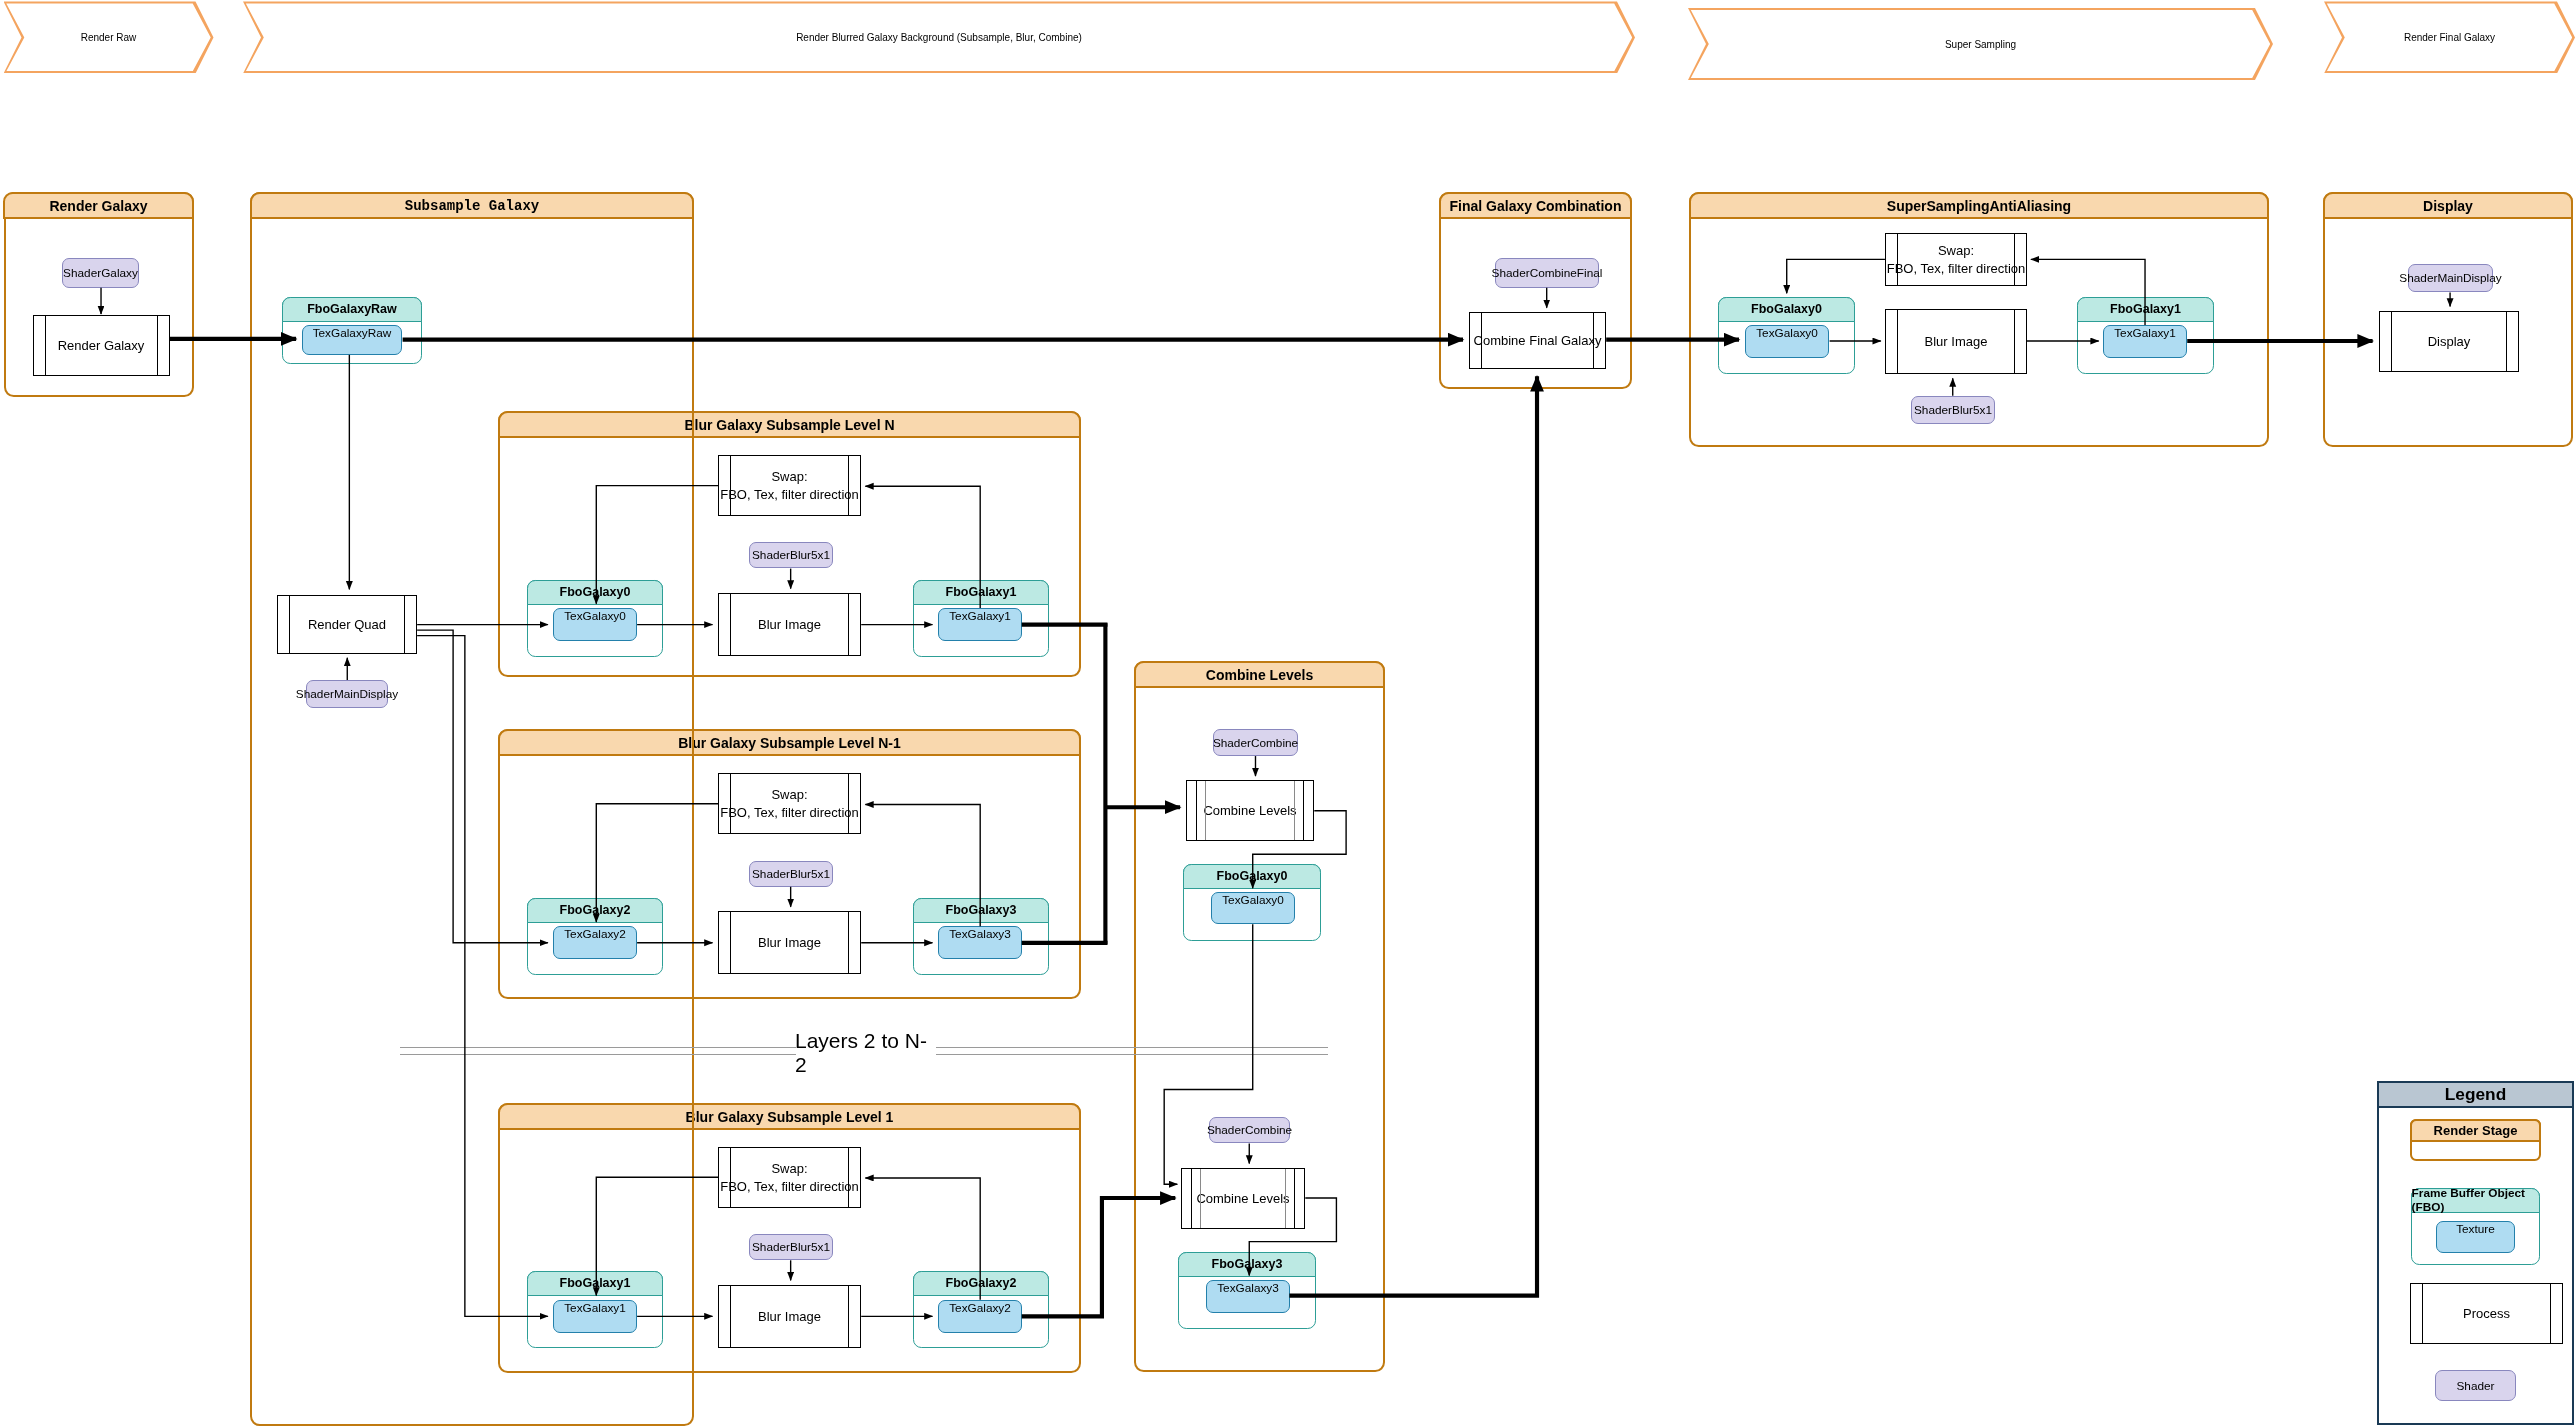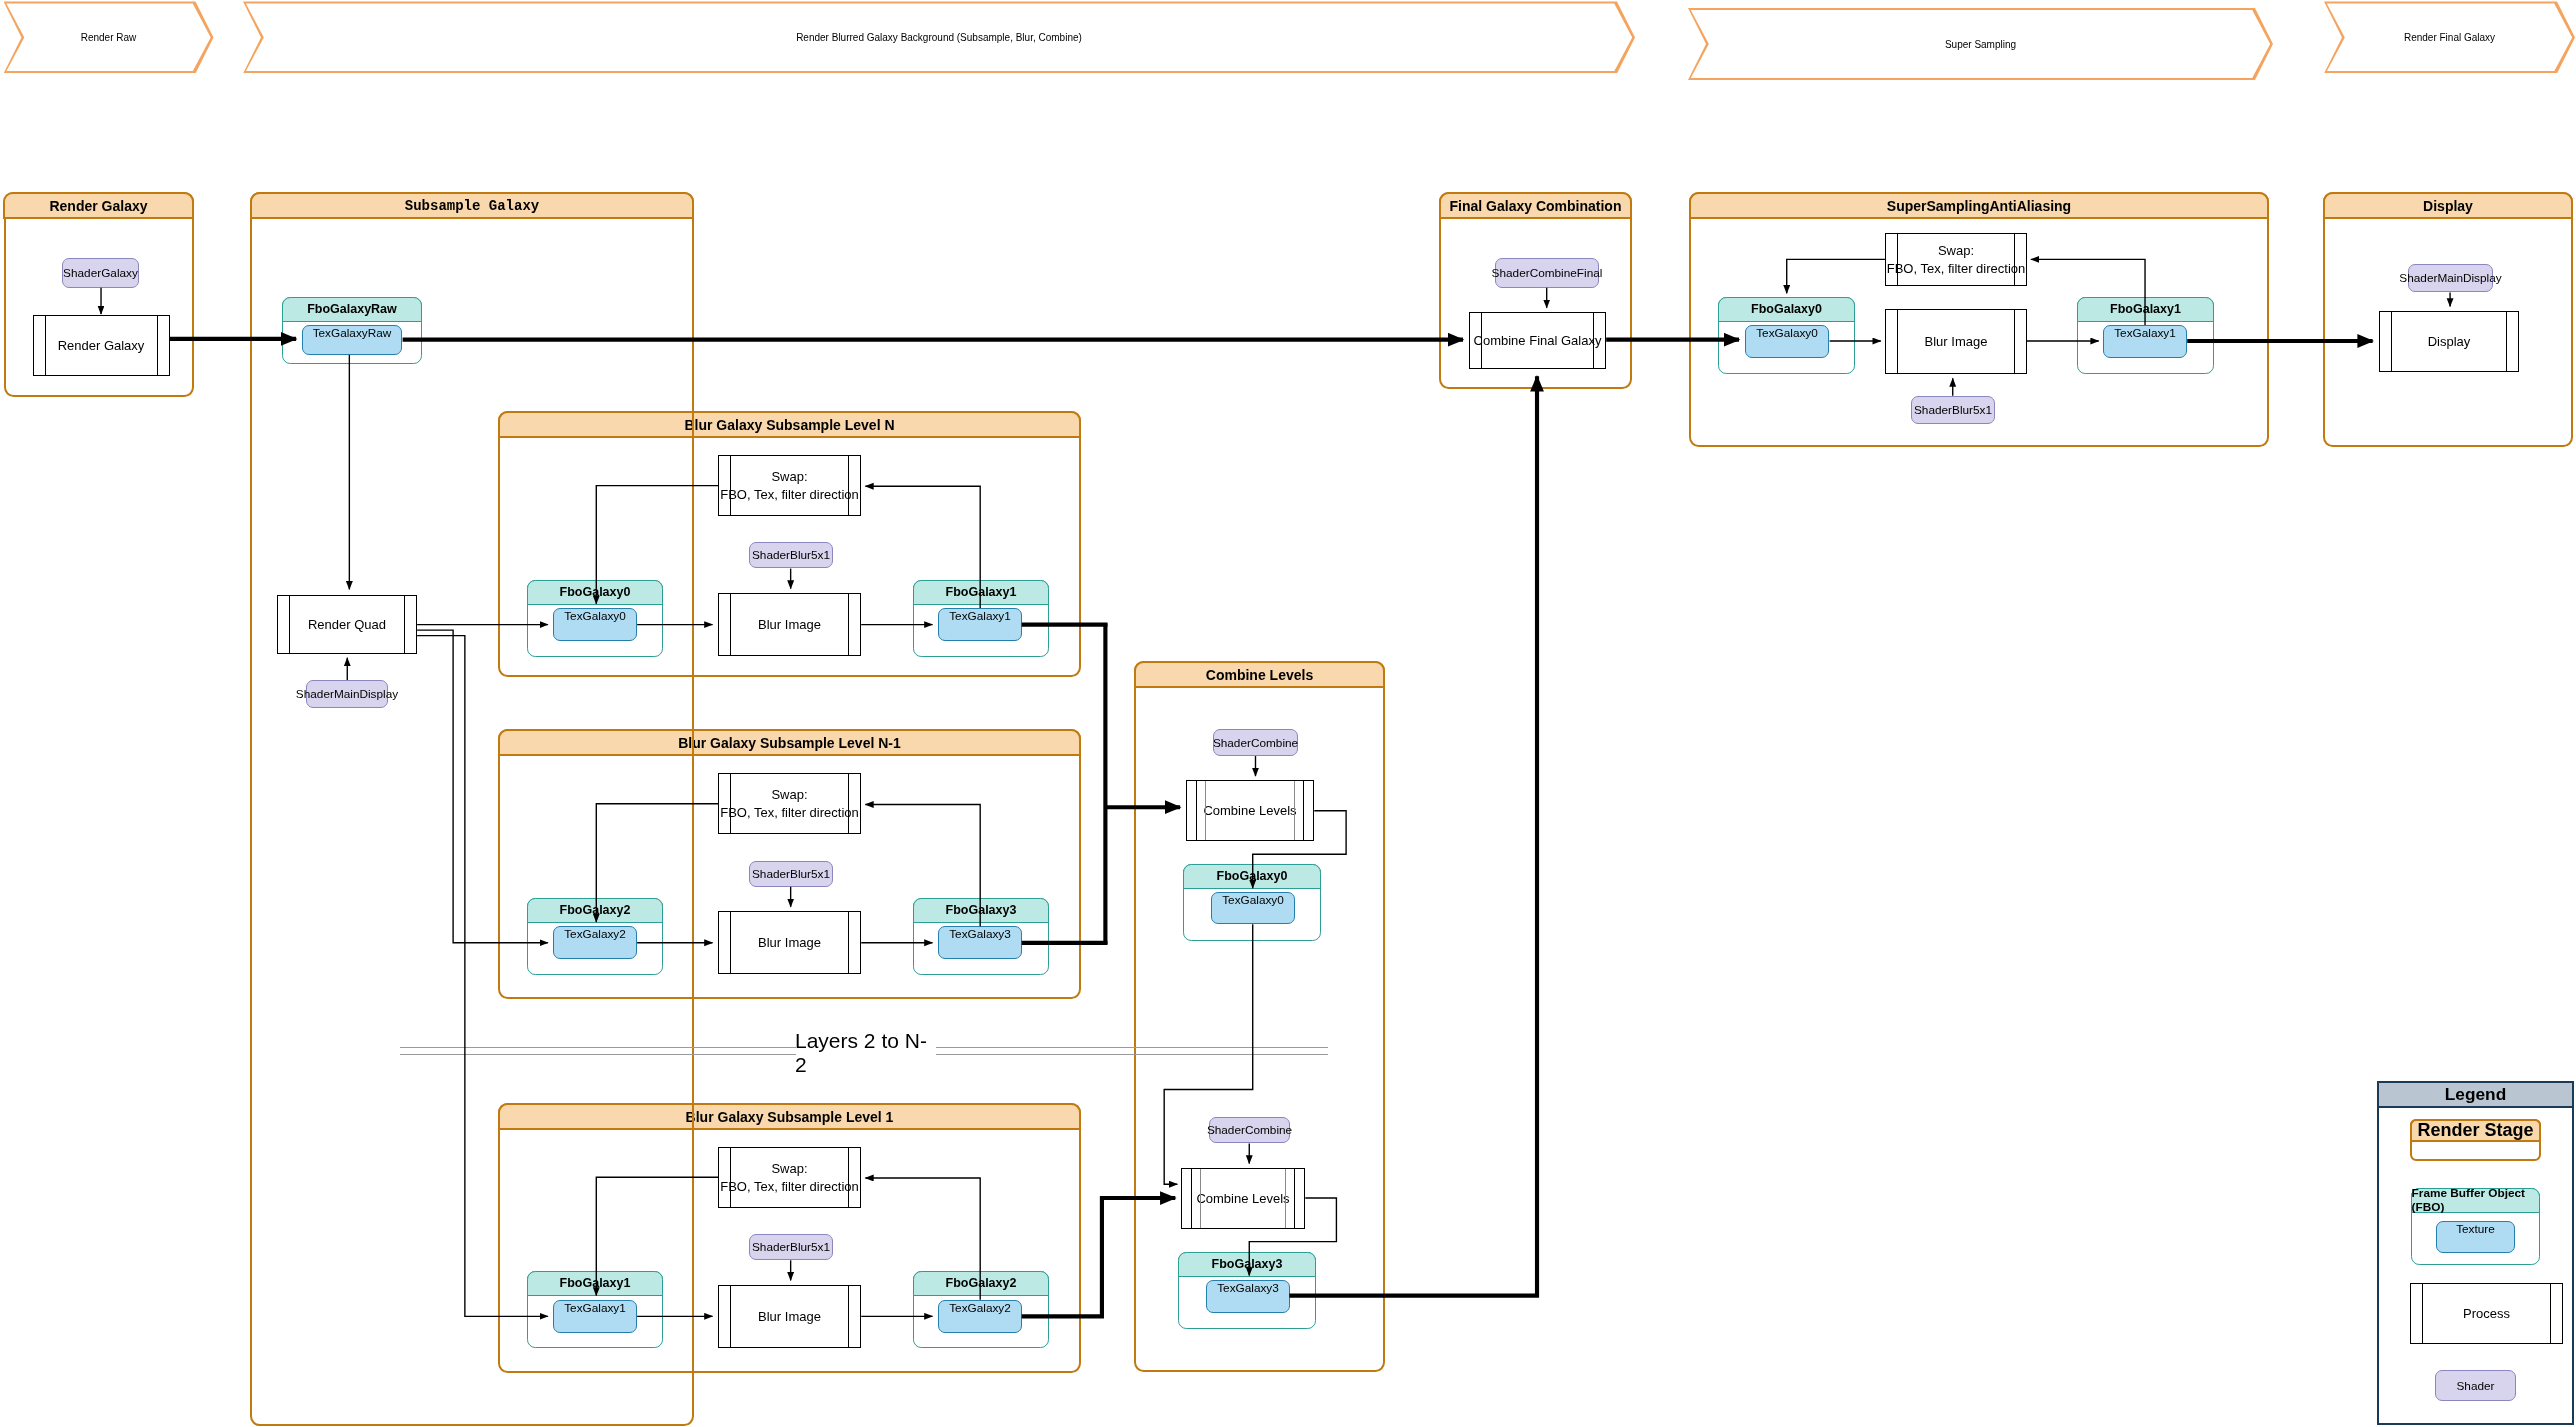--- a/index.html
+++ b/index.html
@@ -59,21 +59,21 @@
   .divtext{position:absolute;font-size:21px;display:flex;align-items:center;justify-content:center;}
 
   
   .legend{border:2.1px solid var(--navy);background:#fff;}
   .lhead{position:absolute;left:0;right:0;top:0;height:23px;background:var(--navy-fill);
          border-bottom:2.1px solid var(--navy);display:flex;align-items:center;justify-content:center;
          font-weight:bold;font-size:17.3px;}
   .lg-stage{border:2.1px solid var(--og);border-radius:6.2px;background:#fff;}
   .lg-stage .h{position:absolute;left:-2.1px;right:-2.1px;top:-2.1px;height:18.7px;background:var(--og-fill);
          border:2.1px solid var(--og);border-radius:6.2px 6.2px 0 0;display:flex;align-items:center;
-         justify-content:center;font-weight:bold;font-size:18px;}
+         justify-content:center;font-weight:bold;font-size:13px;}
 
   svg.edges{position:absolute;left:0;top:0;pointer-events:none;}
 </style>
 </head>
 <body>
 
 <div class="canvas">
 
   <div class="node banner" style="left:3.5px;top:1.4px;width:210px;height:72px;">
     <div class="inner">

